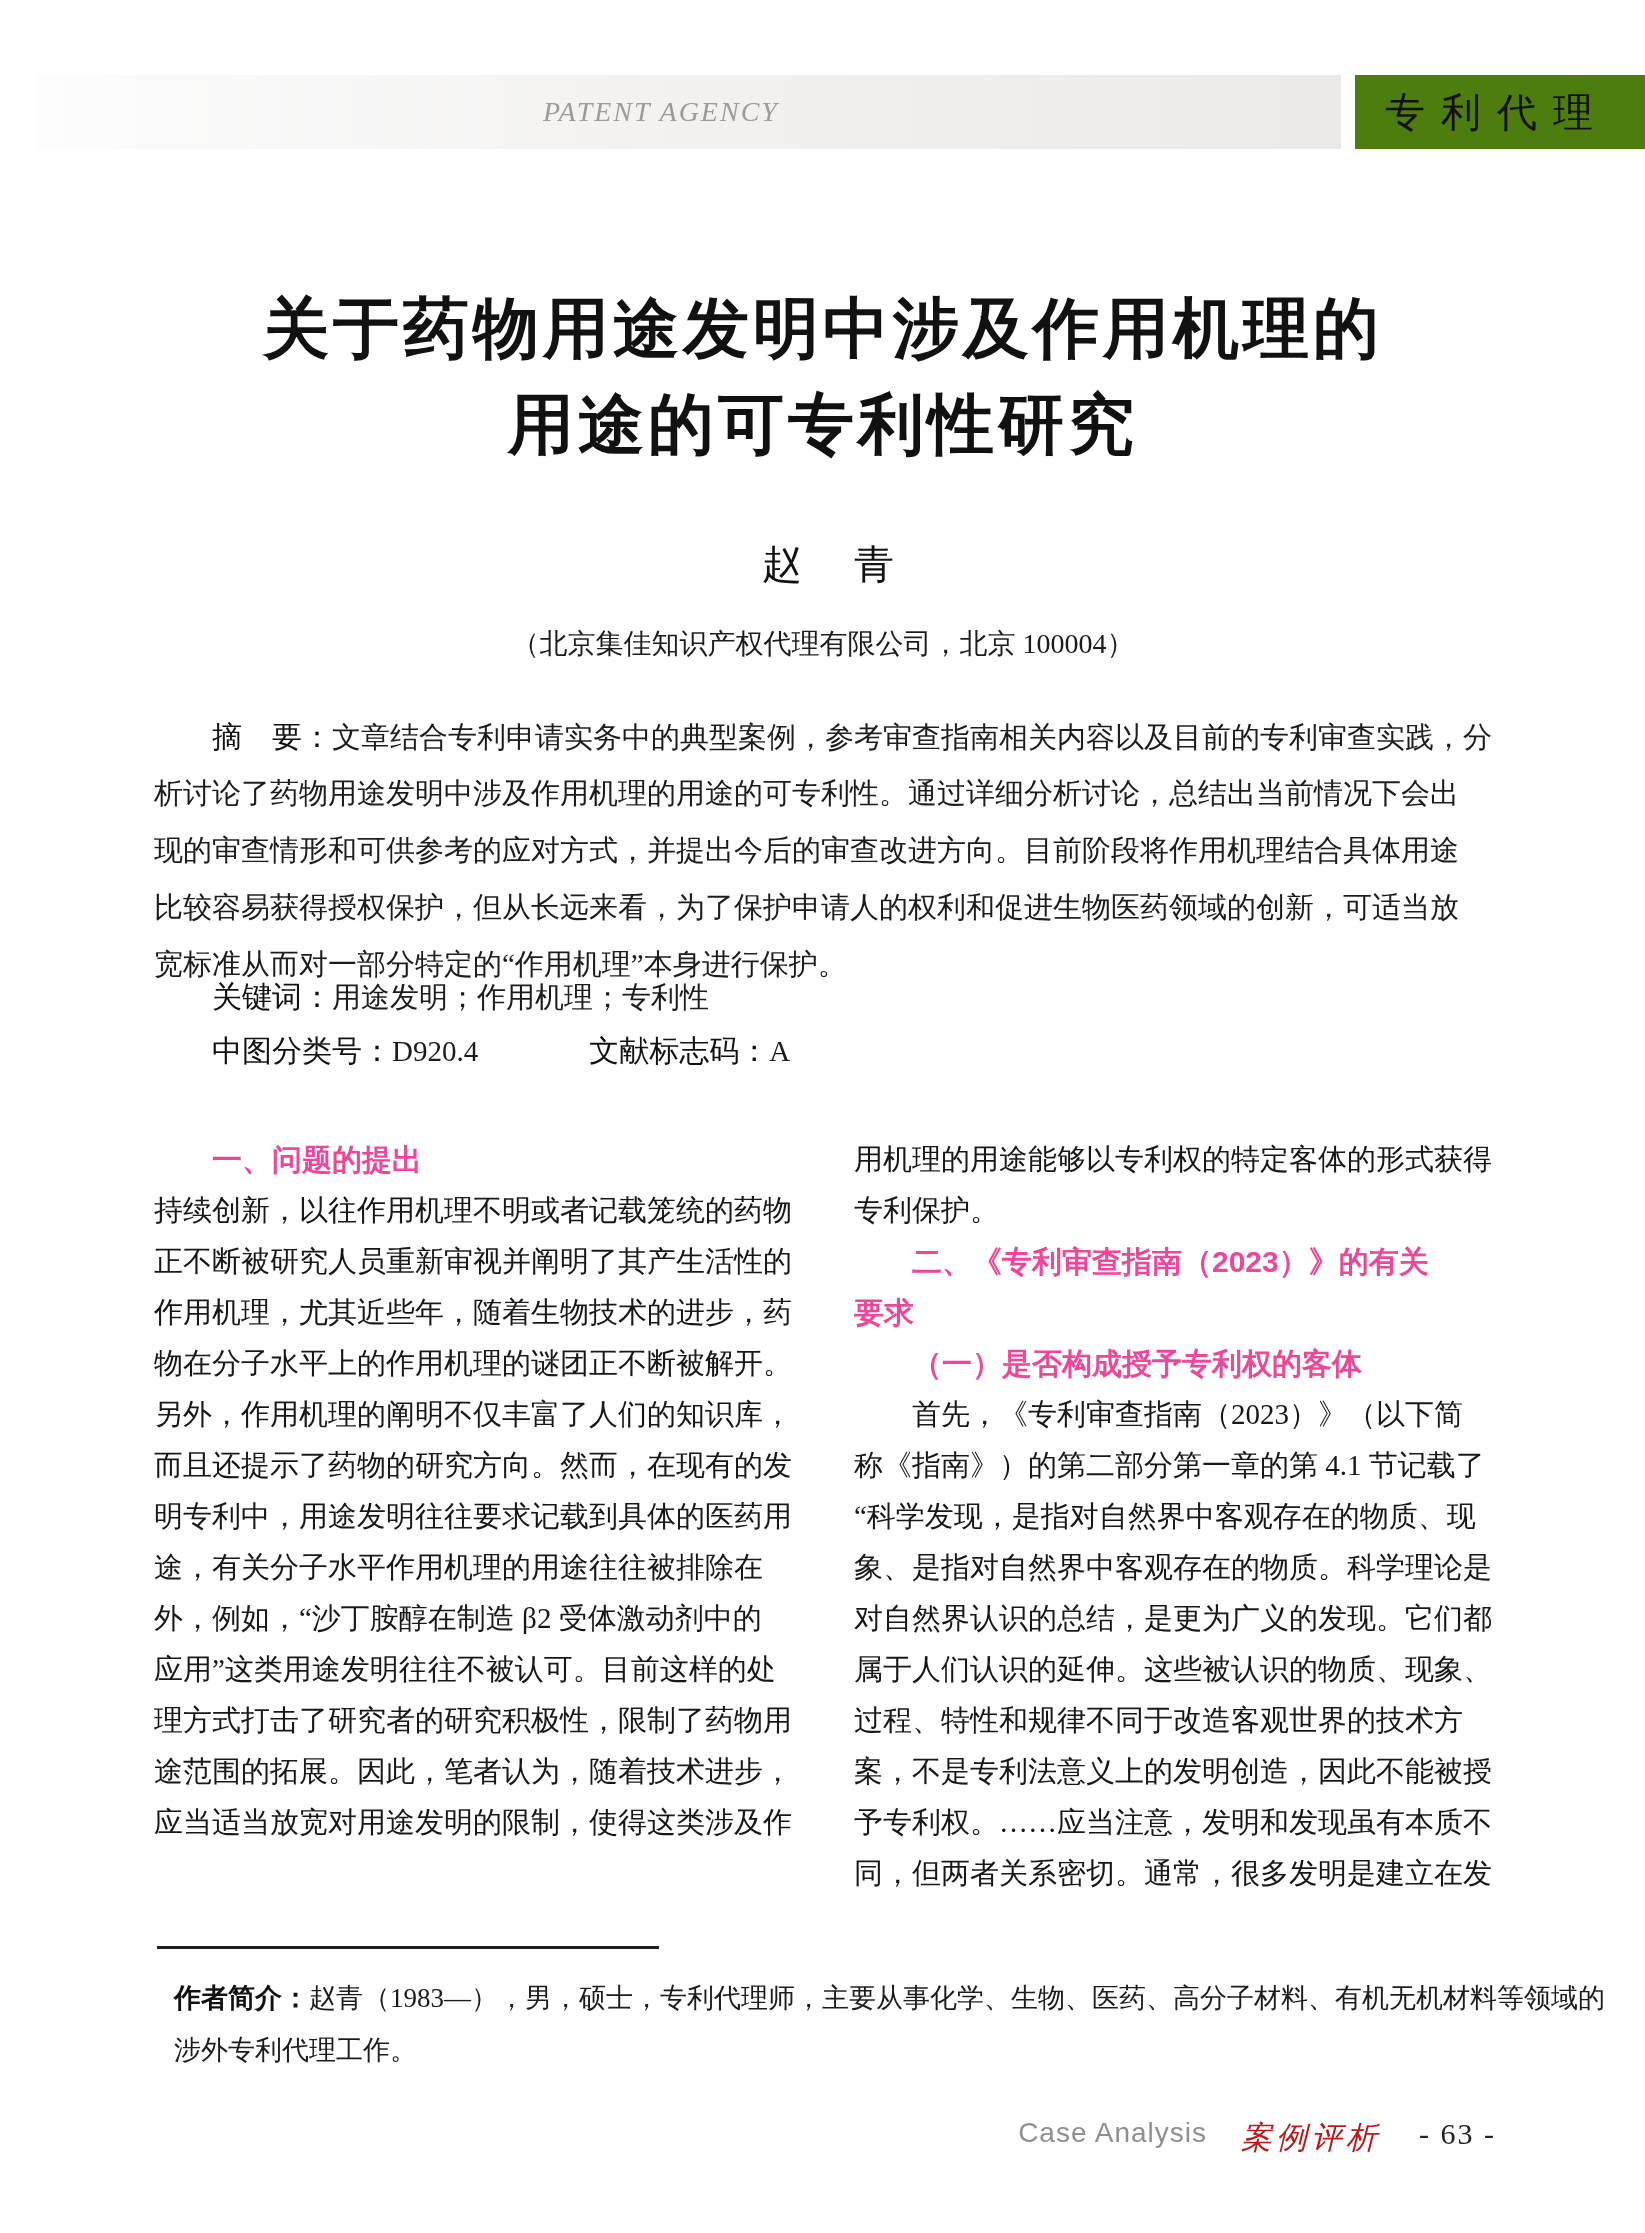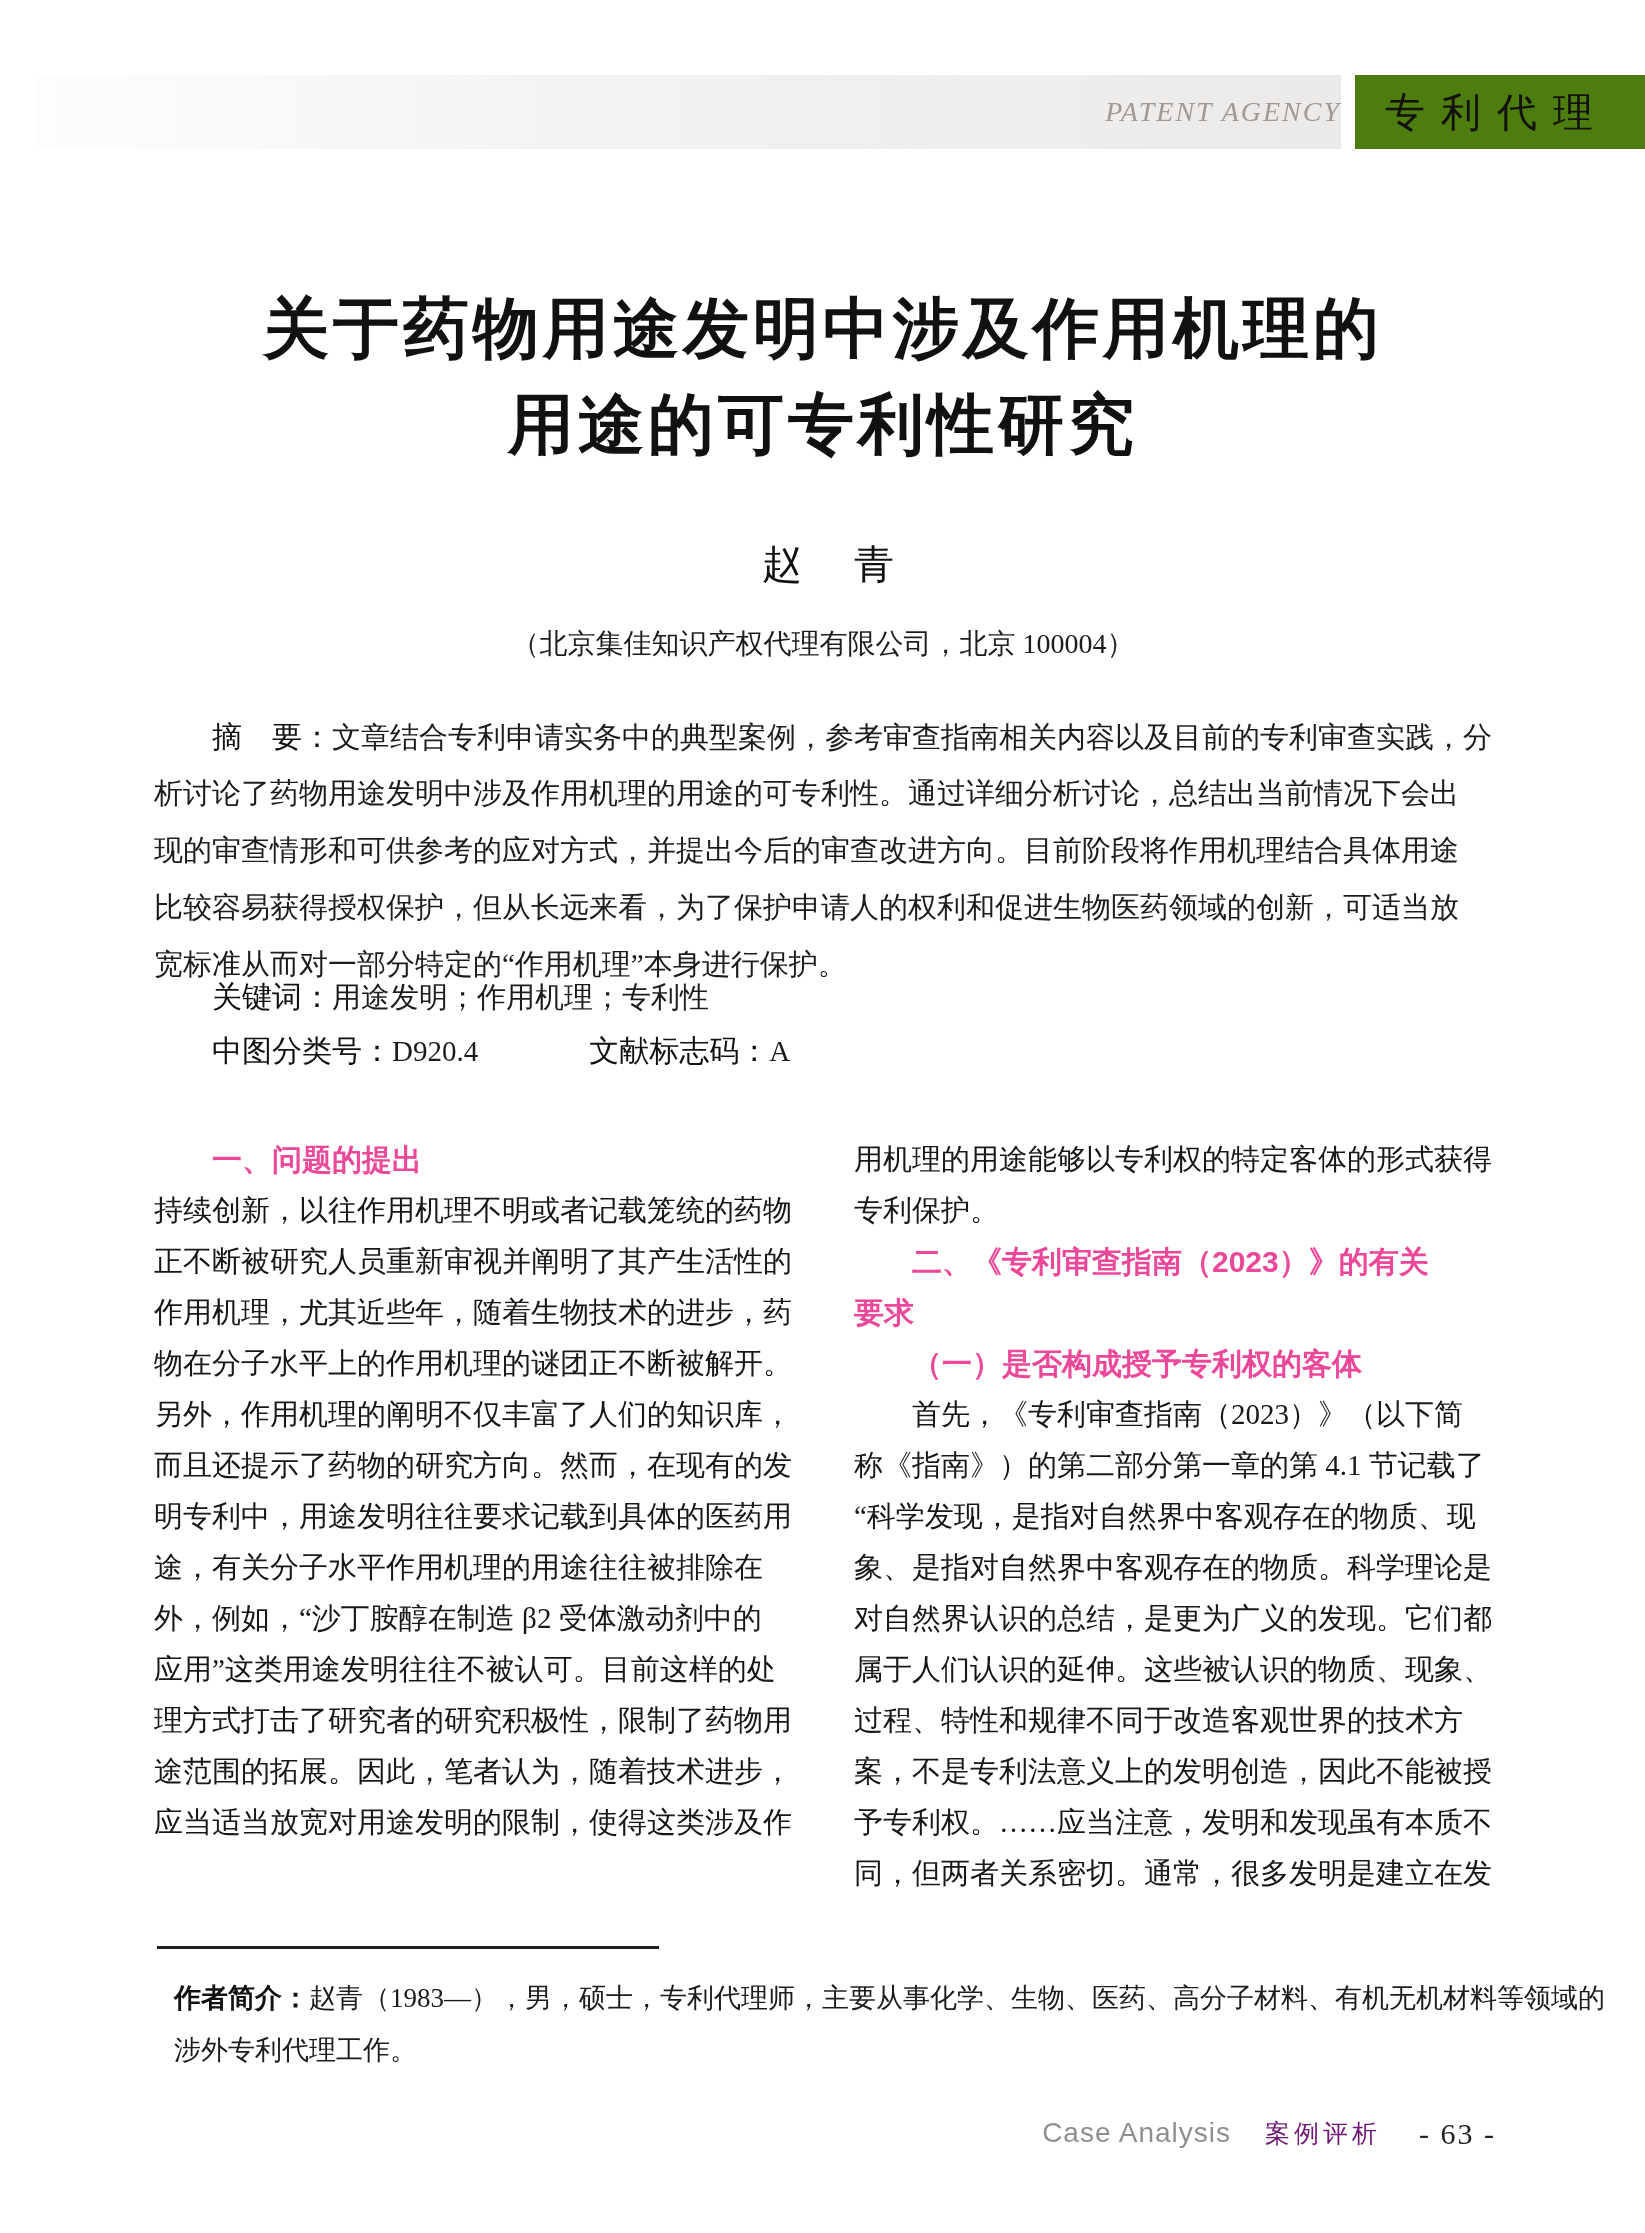--- a/index.html
+++ b/index.html
@@ -8,22 +8,22 @@
     width:1646px;height:2234px;
     background:#ffffff;
     overflow:hidden;
     font-family:"Liberation Serif","DejaVu Serif",serif;
     color:#1c1c1c;
   }
   
   .band-left{
     position:absolute;left:36px;top:75px;width:1305px;height:74px;
     background:linear-gradient(90deg,#fdfdfd 0%,#f3f2f1 45%,#ebeae9 100%);
-    display:flex;align-items:center;justify-content:flex-end;
-    box-sizing:border-box;
+    display:flex;align-items:center;justify-content:center;
+    padding-right:55px;box-sizing:border-box;
   }
   .journal-en{
     font-family:"Liberation Serif","DejaVu Serif",serif;
     font-style:italic;font-size:28px;color:#a09a96;letter-spacing:2px;
   }
   .band-right{
     position:absolute;left:1355px;top:75px;width:291px;height:74px;
     background:#4d7c0f;
     display:flex;align-items:center;
     padding-left:30px;box-sizing:border-box;
@@ -95,21 +95,21 @@
   
   .page-footer{
     position:absolute;top:2117px;right:150px;
     display:flex;align-items:flex-start;white-space:nowrap;
   }
   .footer-en{
     font-family:"Liberation Sans","DejaVu Sans",sans-serif;
     font-size:28px;color:#8f8f8f;letter-spacing:1px;
   }
   .footer-cn{
-    font-size:25px;color:#701a75;margin-left:34px;letter-spacing:4px;
+    font-style:italic;font-size:31px;color:#b91c1c;margin-left:34px;letter-spacing:4px;
   }
   .footer-page{
     font-size:30px;color:#222;margin-left:38px;letter-spacing:2px;
   }
 </style>
 </head>
 <body>
 
 <div class="page">
 

